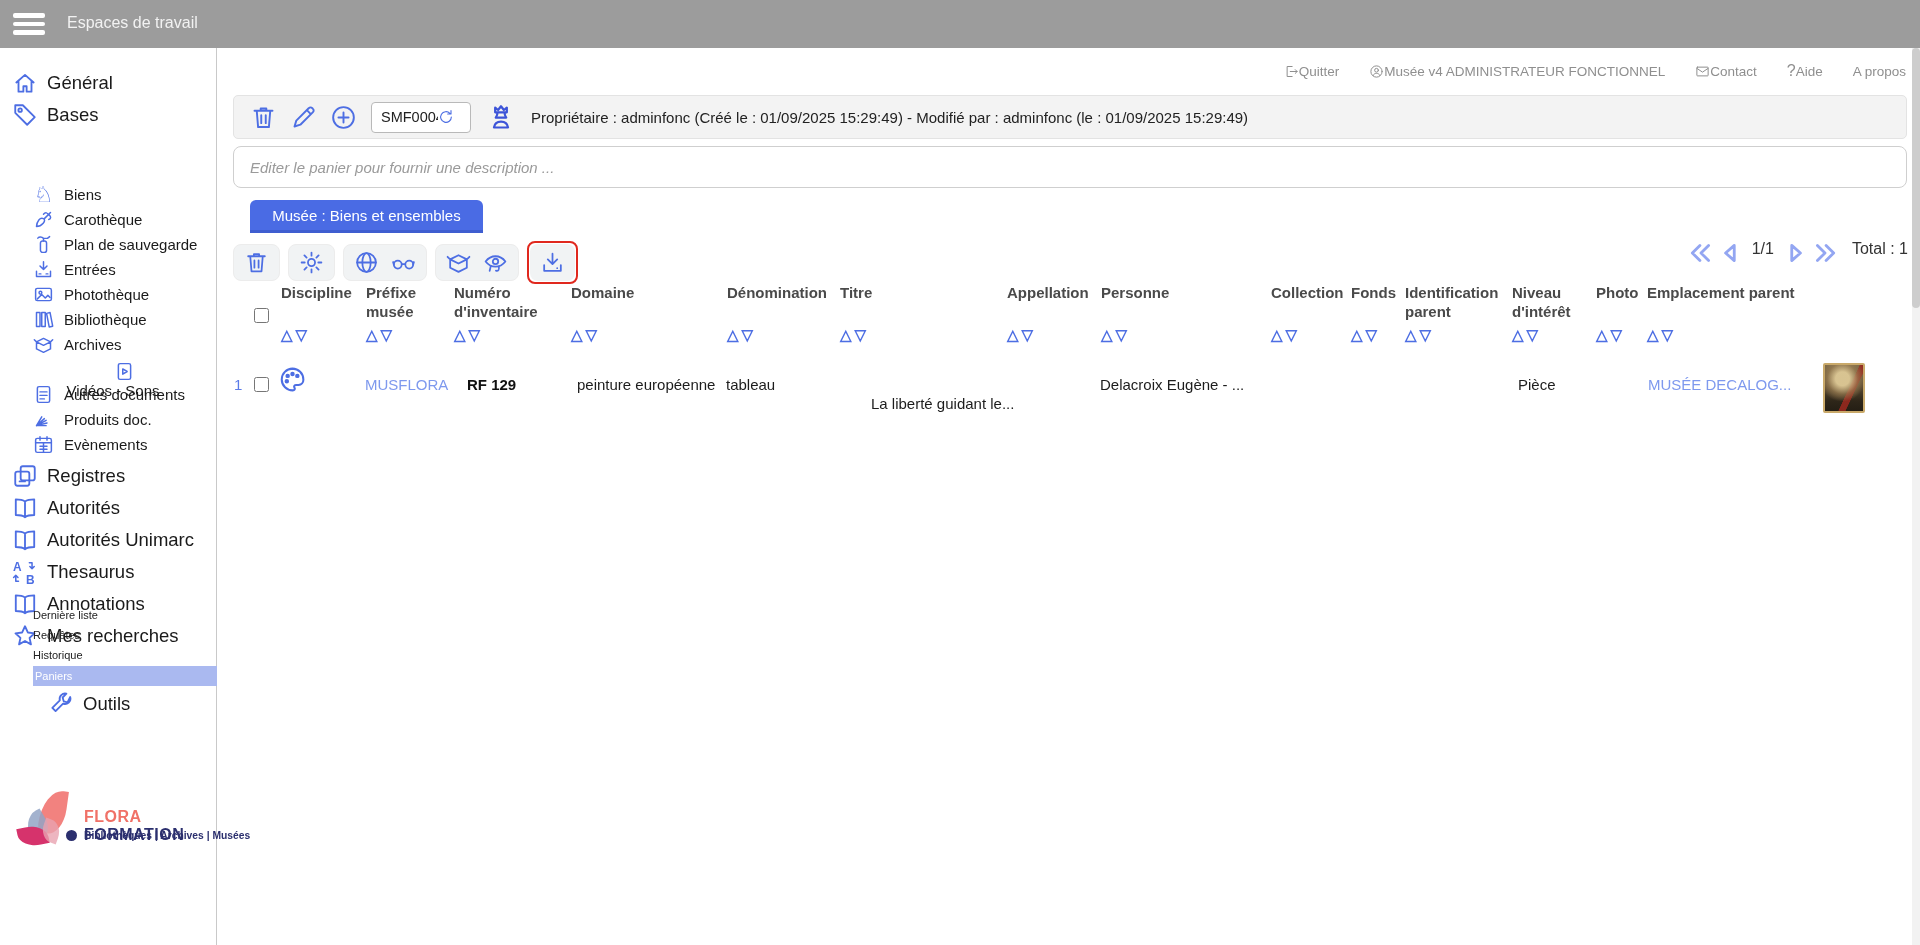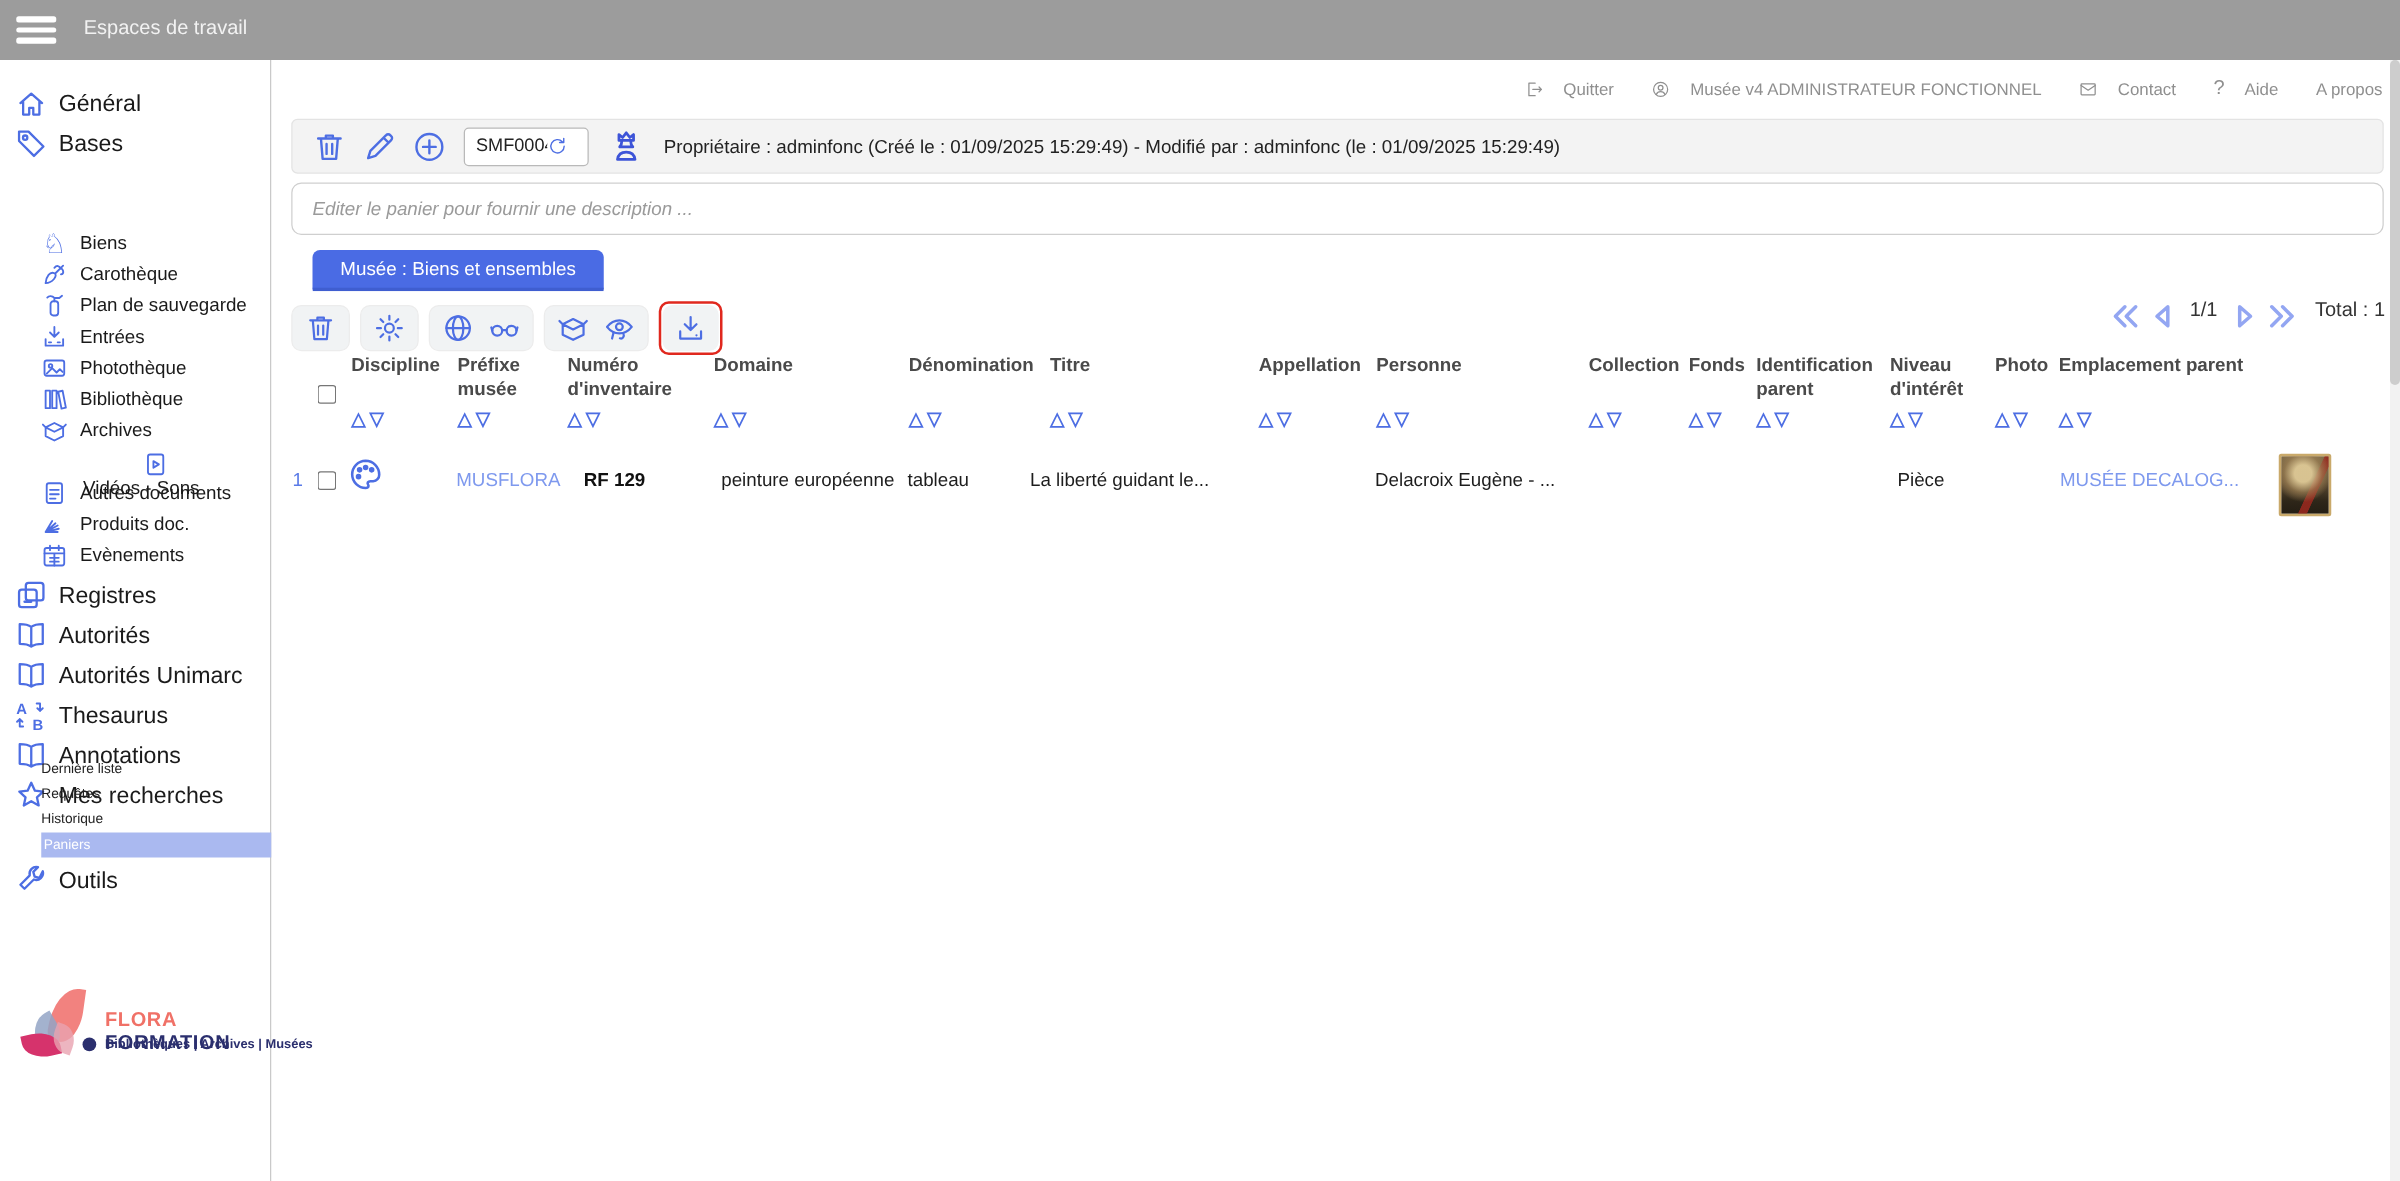--- a/index.html
+++ b/index.html
@@ -9,21 +9,21 @@
 
   
   #topbar { position:absolute; left:0; top:0; width:1920px; height:48px; background:#9c9c9c; color:#fff; }
   #hamburger { position:absolute; left:13px; top:13px; width:32px; height:22px; cursor:pointer; }
   #hamburger span { display:block; height:4.5px; background:#fff; border-radius:2px; margin-bottom:4px; }
   #workspace-label { position:absolute; left:67px; top:14px; font-size:16px; color:#f2f2f2; }
   #app-title { position:absolute; right:16px; top:9px; font-size:24px; font-weight:700; letter-spacing:.5px; }
 
   
   #utility { position:absolute; right:14px; top:62px; display:flex; gap:30px; color:#8f8f8f; font-size:13.5px; align-items:center; }
-  #utility .ulink { display:flex; align-items:center; gap:16px; cursor:pointer; }
+  #utility .ulink { display:flex; align-items:center; gap:0; cursor:pointer; }
   #utility svg { width:15px; height:15px; stroke-width:1.6; }
 
   
   #sidebar { position:absolute; left:0; top:48px; width:217px; height:897px; background:#fff; border-right:1px solid #c9c9c9; }
   .side-main { position:absolute; left:0; width:100%; height:30px; display:flex; align-items:center; cursor:pointer; color:#1a1a1a; }
   .side-main .mic { width:26px; height:26px; margin-left:12px; color:#4d6ee3; flex:0 0 auto; }
   .side-main .mlabel { margin-left:9px; font-size:18.5px; }
   .side-sub { position:absolute; left:0; width:100%; height:25px; display:flex; align-items:center; cursor:pointer; color:#1a1a1a; }
   .side-sub .sic { width:21px; height:21px; margin-left:33px; color:#4d6ee3; flex:0 0 auto; }
   .side-sub .slabel { margin-left:10px; font-size:15px; }
@@ -264,21 +264,21 @@
   <div class="side-sub2" style="top:577px;">
       <span>Requêtes</span>
     </div>
   <div class="side-sub2" style="top:597px;">
       <span>Historique</span>
     </div>
   <div class="side-sub2 selected" style="top:618px;">
       <span>Paniers</span>
     </div>
 
-  <div class="side-main" style="top:641px;">
+  <div class="side-main" style="top:641px;margin-left:36px;">
     <svg class="ic mic" viewBox="0 0 24 24">
         <path d="M20.5 5.5a5 5 0 0 1-6.6 6.1L7 18.5l-3-3 6.9-6.9a5 5 0 0 1 6.1-6.1L13.5 6l1 3.5L18 10.5z"></path>
       </svg>
     <span class="mlabel">Outils</span>
   </div>
 
   <div id="logo">
     <div class="petal" style="left:22px; top:0; width:26px; height:44px; background:#f2827f; transform:rotate(8deg); border-radius:80% 0 60% 20%;"></div>
     <div class="petal" style="left:8px; top:22px; width:22px; height:28px; background:#93a5c6; opacity:.85; border-radius:80% 0 60% 20%; transform:rotate(-30deg);"></div>
     <div class="petal" style="left:0px; top:36px; width:30px; height:20px; background:#d6336c; border-radius:0 70% 0 70%; transform:rotate(-12deg);"></div>
@@ -432,21 +432,21 @@
         <path d="M12 3a9 9 0 1 0 .2 18c1.6 0 2.1-1.2 1.4-2.3-.7-1.1 0-2.2 1.5-2.2h1.9a4.2 4.2 0 0 0 4-4.3C21 7 16.9 3 12 3z"></path>
         <circle cx="8" cy="9" r="1" fill="currentColor"></circle>
         <circle cx="12" cy="7.4" r="1" fill="currentColor"></circle>
         <circle cx="16" cy="9" r="1" fill="currentColor"></circle>
         <circle cx="7.3" cy="13.5" r="1" fill="currentColor"></circle>
       </svg>
     <span class="rcell rlink" style="left:147px;">MUSFLORA</span>
     <span class="rcell" style="left:249px; font-weight:700; color:#111;">RF 129</span>
     <span class="rcell" style="left:359px;">peinture européenne</span>
     <span class="rcell" style="left:508px;">tableau</span>
-    <span class="rcell" style="left:606px; max-width:150px; overflow:hidden; text-overflow:ellipsis;">La liberté guidant le...</span>
+    <span class="rcell" style="left:653px; max-width:150px; overflow:hidden; text-overflow:ellipsis;margin-top:19px;">La liberté guidant le...</span>
     <span class="rcell" style="left:882px;">Delacroix Eugène - ...</span>
     <span class="rcell" style="left:1300px;">Pièce</span>
     <span class="rcell rlink" style="left:1430px;">MUSÉE DECALOG...</span>
     <div id="row-thumb"></div>
   </div>
 </div>
 
 <div id="scrollbar">
   <div id="scroll-thumb"></div>
 </div>

